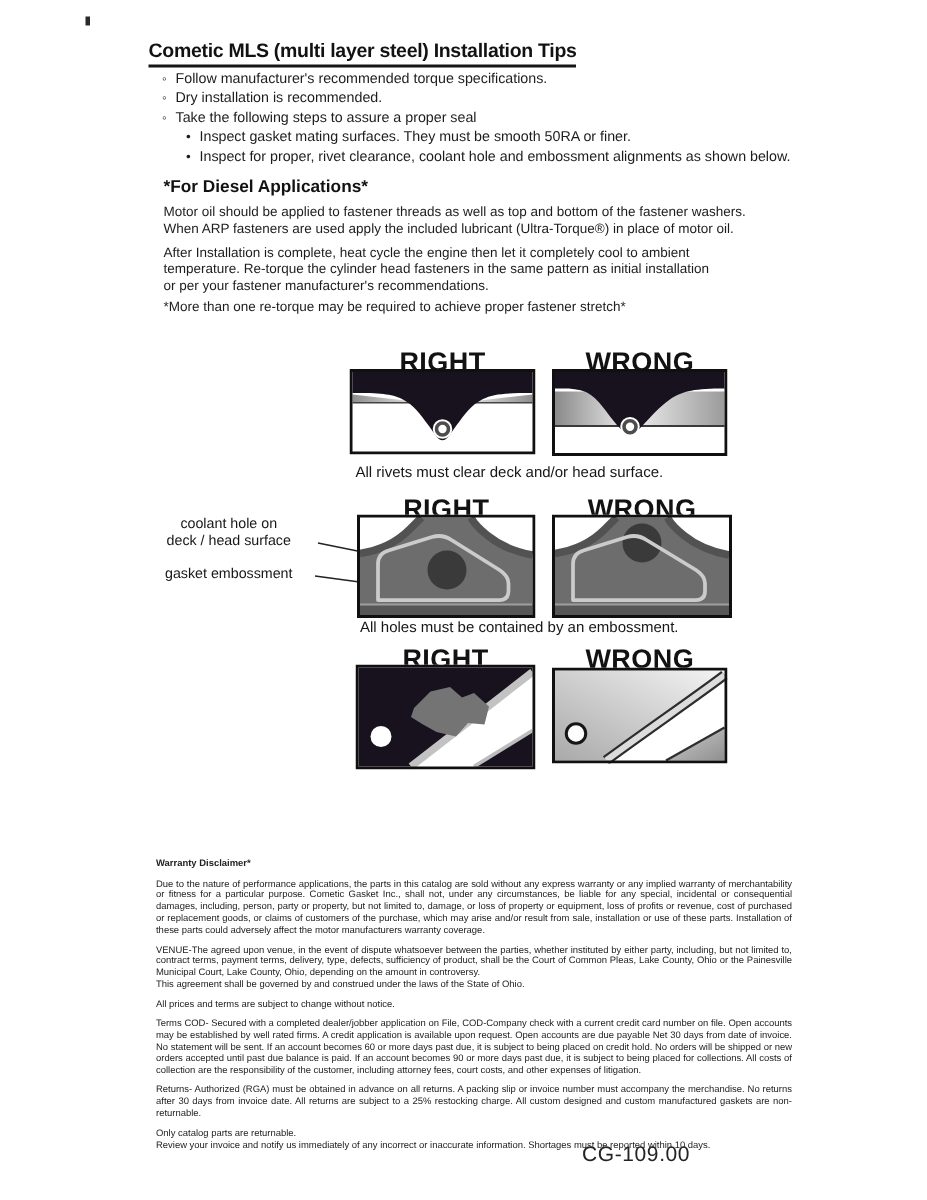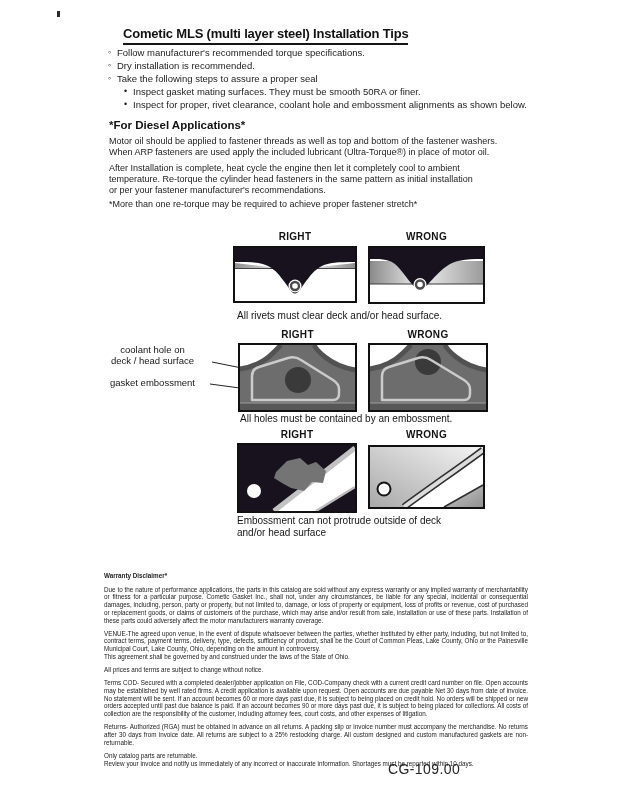--- a/index.html
+++ b/index.html
@@ -7,37 +7,37 @@
     position:relative;width:618px;height:800px;background:#ffffff;
     font-family:"Liberation Sans", sans-serif;color:#1c1c1c;overflow:hidden;
     margin:0 auto;
   }
   .abs{position:absolute;}
   .pre{white-space:pre-line;}
 
   .artifact{left:57px;top:11px;width:3px;height:6px;background:#2a2a2a;}
 
   .title{
-    left:123px;top:26px;font-size:13px;font-weight:bold;letter-spacing:-0.2px;
+    left:99px;top:26px;font-size:13px;font-weight:bold;letter-spacing:-0.2px;
     border-bottom:2px solid #151515;padding-bottom:2px;color:#121212;
   }
 
   .bullets{left:108px;top:46px;font-size:9.5px;line-height:13px;width:460px;}
   .bullet{position:relative;padding-left:9px;}
   .bullet::before{content:"◦";position:absolute;left:0;top:0;font-size:9px;}
   .subbullet{position:relative;margin-left:16px;padding-left:9px;}
   .subbullet::before{content:"•";position:absolute;left:0;top:0;font-size:9px;}
 
   .diesel-heading{left:109px;top:119px;font-size:11.5px;font-weight:bold;color:#121212;}
   .body-para{left:109px;font-size:9px;line-height:11px;width:440px;}
   .para1{top:136px;}
   .para2{top:163px;}
   .para3{top:199px;}
 
-  .dg-label{font-size:10px;font-weight:bold;letter-spacing:0.3px;text-align:center;color:#121212;}
+  .dg-label{font-size:18px;font-weight:bold;letter-spacing:0.3px;text-align:center;color:#121212;}
   .dg-caption{font-size:10px;line-height:11.5px;color:#161616;}
   .dg-box{display:block;}
 
   .ann-label{font-size:9.5px;line-height:10.5px;text-align:center;width:115px;left:95px;color:#161616;}
 
   .legal{left:104px;top:572px;width:424px;font-size:6.3px;line-height:7.7px;text-align:justify;color:#222;}
   .legal p{margin:0 0 5.5px 0;}
   .legal .lg-head{font-weight:bold;margin-bottom:6px;}
 
   .page-number{left:388px;top:761px;font-size:14px;letter-spacing:0.4px;color:#242424;}
@@ -178,22 +178,20 @@
     <rect width="117" height="64" fill="#ffffff"></rect>
     <path d="M2,2 H115 V5 C105,13 59,45 36,62 L2,62 Z" fill="url(#band3)"></path>
     <path d="M36,62 C59,45 105,13 115,5" fill="none" stroke="#2e2e2e" stroke-width="7"></path>
     <path d="M36,62 C59,45 105,13 115,5" fill="none" stroke="#dcdcdc" stroke-width="4"></path>
     <polygon points="76,62 115,40 115,62" fill="url(#band3b)"></polygon>
     <line x1="76" y1="62" x2="115" y2="40" stroke="#2e2e2e" stroke-width="1.5"></line>
     <circle cx="16" cy="44" r="6.5" fill="#ffffff" stroke="#161616" stroke-width="2"></circle>
     <rect x="1" y="1" width="115" height="62" fill="none" stroke="#101010" stroke-width="2"></rect>
   </svg>
 
-  <div class="abs dg-caption pre" style="left:237px;top:515px;width:230px;">Embossment can not protrude outside of deck
-and/or head surface</div>
 
   <div class="abs legal">
     <p class="lg-head">Warranty Disclaimer*</p>
     <p class="pre">Due to the nature of performance applications, the parts in this catalog are sold without any express warranty or any implied warranty of merchantability or fitness for a particular purpose.  Cometic Gasket Inc., shall not, under any circumstances, be liable for any special, incidental or consequential damages, including, person, party or property, but not limited to, damage, or loss of property or equipment, loss of profits or revenue, cost of purchased or replacement goods, or claims of customers of the purchase, which may arise and/or result from sale, installation or use of these parts.  Installation of these parts could adversely affect the motor manufacturers warranty coverage.</p>
     <p class="pre">VENUE-The agreed upon venue, in the event of dispute whatsoever between the parties, whether instituted by either party, including, but not limited to, contract terms, payment terms, delivery, type, defects, sufficiency of product, shall be the Court of Common Pleas, Lake County, Ohio or the Painesville Municipal Court, Lake County, Ohio, depending on the amount in controversy.
 This agreement shall be governed by and construed under the laws of the State of Ohio.</p>
     <p class="pre">All prices and terms are subject to change without notice.</p>
     <p class="pre">Terms COD- Secured with a completed dealer/jobber application on File, COD-Company check with a current credit card number on file.  Open accounts may be established by well rated firms.  A credit application is available upon request.  Open accounts are due payable Net 30 days from date of invoice.  No statement will be sent.  If an account becomes 60 or more days past due, it is subject to being placed on credit hold.  No orders will be shipped or new orders accepted until past due balance is paid.  If an account becomes 90 or more days past due, it is subject to being placed for collections.  All costs of collection are the responsibility of the customer, including attorney fees, court costs, and other expenses of litigation.</p>
     <p class="pre">Returns- Authorized (RGA) must be obtained in advance on all returns.  A packing slip or invoice number must accompany the merchandise.  No returns after 30 days from invoice date.  All returns are subject to a 25% restocking charge.  All custom designed and custom manufactured gaskets are non-returnable.</p>
     <p class="pre">Only catalog parts are returnable.

